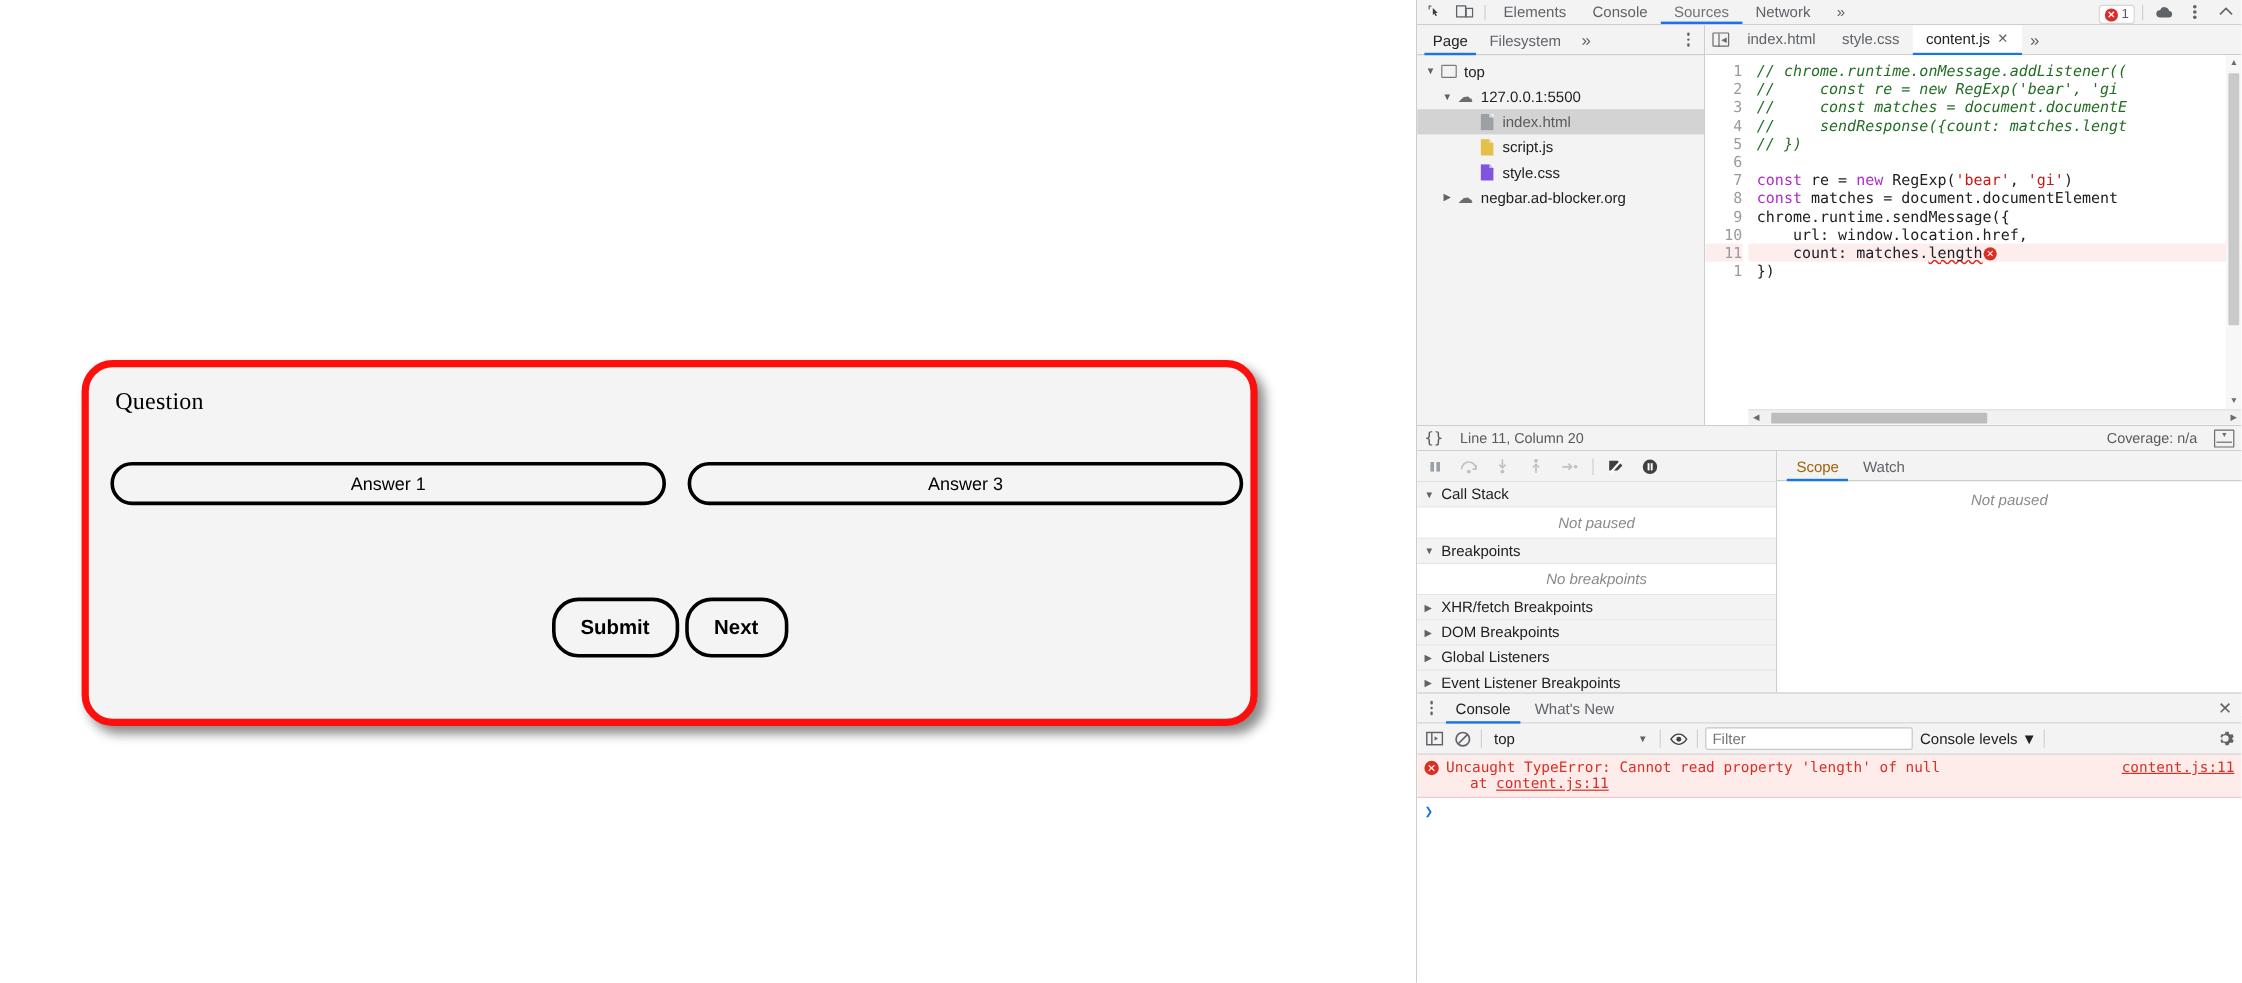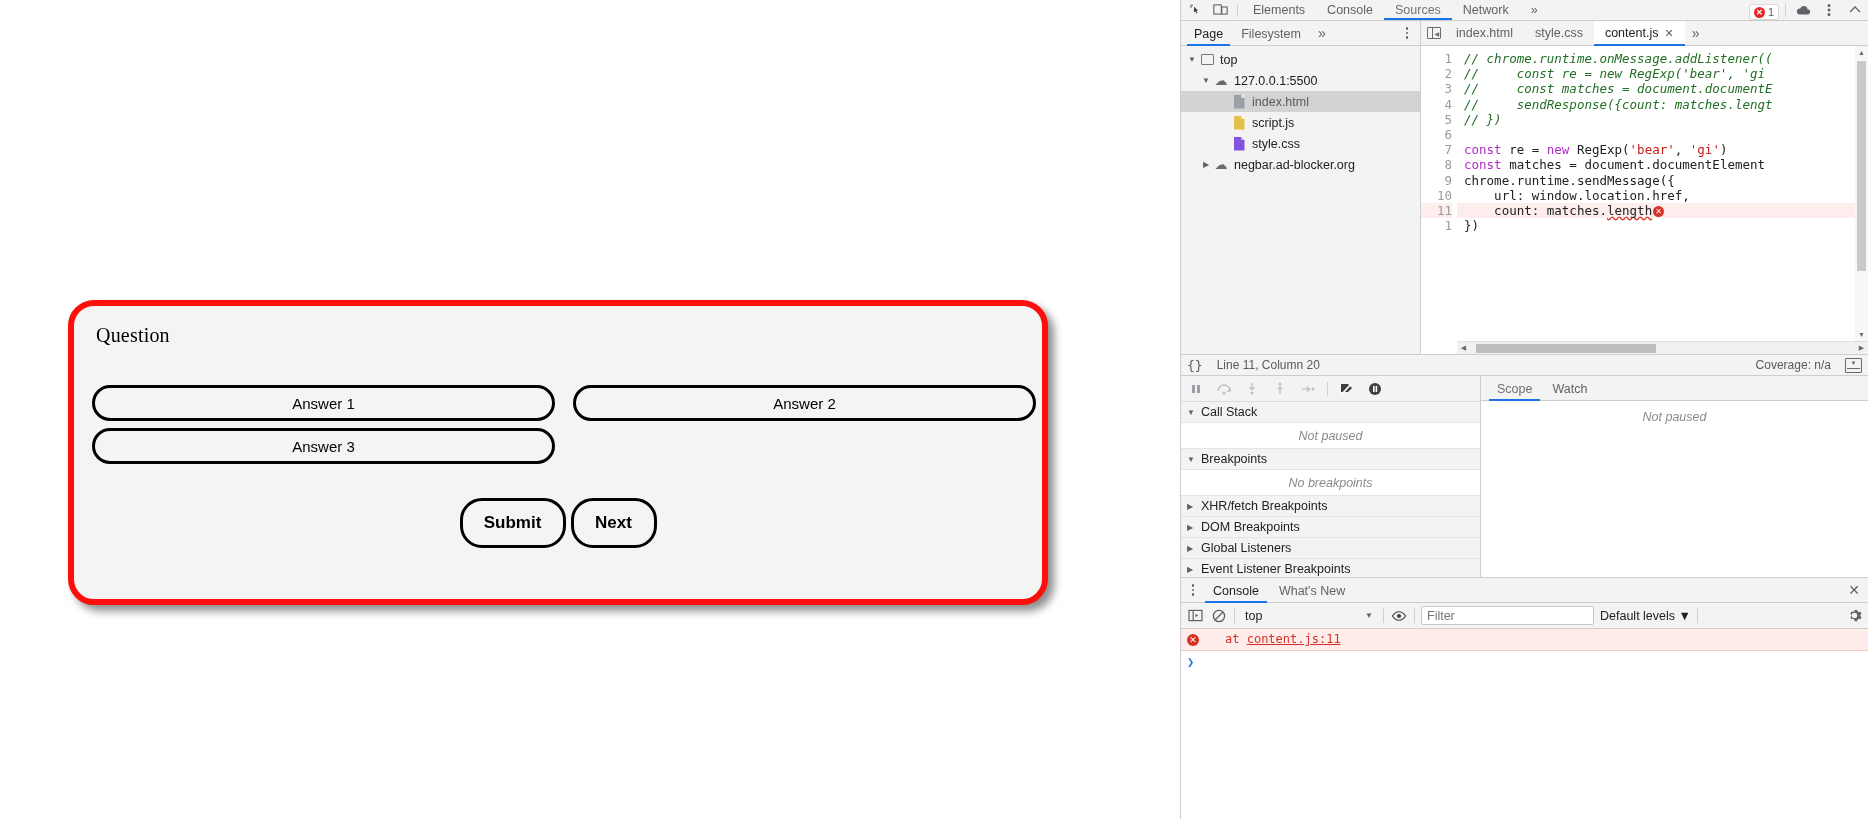--- a/index.html
+++ b/index.html
@@ -283,21 +283,21 @@
   .tw { font-size:8px; color:#5f6368; margin-right:6px; width:8px; display:inline-block;}
   .dbg-empty {
     height: 26px; display:flex; align-items:center; justify-content:center;
     font-size:12.5px; color:#8a8a8a; font-style: italic; background:#fff;
     border-bottom:1px solid #e4e4e4;
   }
 
   .debug-right { flex:1; display:flex; flex-direction:column; background:#fff; min-width:0;}
   .scope-tabs { height:25px; background:#f3f3f3; border-bottom:1px solid #cdcdcd; display:flex; align-items:center; padding-left:6px;}
   .scope-tab { padding:0 10px; height:25px; line-height:27px; font-size:12.5px; color:#5f6368; cursor:pointer; position:relative;}
-  .scope-tab.active { color:#737373;text-align:right;}
+  .scope-tab.active { color:#a16207;text-align:right;}
   .scope-tab.active::after{content:"";position:absolute;left:2px;right:2px;bottom:0;height:2px;background:#1a73e8;}
   .scope-body { flex:1; display:flex; align-items:flex-start; justify-content:center; padding-top:9px;
     font-size:12.5px; color:#8a8a8a; font-style:italic; }
 
   
   .drawer { position:absolute; left:0; right:0; bottom:0; height: 242px; background:#fff; display:flex; flex-direction:column;}
   .drawer-tabs {
     height: 26px; background:#f3f3f3; border-top:1px solid #cdcdcd; border-bottom:1px solid #cdcdcd;
     display:flex; align-items:center; padding-left:4px;
   }
@@ -352,21 +352,20 @@
 <body>
 
 <div id="root">
 
   <div class="page-area">
     <div class="quiz-card">
       <div class="quiz-question">Question</div>
 
       <div class="answers-grid">
         <button class="answer-btn">Answer 1</button>
-        <button class="answer-btn">Answer 2</button>
         <button class="answer-btn">Answer 3</button>
       </div>
 
       <div class="action-row">
         <button class="action-btn submit">Submit</button>
         <button class="action-btn next">Next</button>
       </div>
     </div>
   </div>
 
@@ -669,33 +668,37 @@
         </div>
         <div class="ct-sep"></div>
         <div class="ct-btn">
           <svg width="16" height="12" viewBox="0 0 18 12">
               <path d="M9 1.2C4.8 1.2 1.6 6 1.6 6s3.2 4.8 7.4 4.8S16.4 6 16.4 6 13.2 1.2 9 1.2z" fill="none" stroke="#3c4043" stroke-width="1.3"></path>
               <circle cx="9" cy="6" r="2.3" fill="#3c4043"></circle>
             </svg>
         </div>
         <div class="ct-sep"></div>
         <input class="filter-input" placeholder="Filter" style="">
-        <div class="levels">Default levels ▼</div>
+        <div class="levels">Console levels ▼</div>
         <div class="ct-sep"></div>
         <div class="gear">
           <svg width="15" height="15" viewBox="0 0 16 16">
               <path d="M8 5.1A2.9 2.9 0 108 10.9 2.9 2.9 0 008 5.1zm6.2 3.6l1.3 1-1.3 2.3-1.6-.5a5.9 5.9 0 01-1.4.8l-.3 1.7H8.1l-.3-1.7a5.9 5.9 0 01-1.4-.8l-1.6.5-1.3-2.3 1.3-1a6 6 0 010-1.6l-1.3-1 1.3-2.3 1.6.5a5.9 5.9 0 011.4-.8L8.1 2h2.8l.3 1.7c.5.2 1 .5 1.4.8l1.6-.5 1.3 2.3-1.3 1a6 6 0 010 1.4z" fill="#5f6368"></path>
             </svg>
         </div>
       </div>
 
       <div class="console-body">
         <div class="console-err">
           <span class="icon">✕</span>
           <div class="msgwrap">
+            <div style="display:flex;align-items:flex-start;">
+              <span>Uncaught TypeError: Cannot read property 'length' of null</span>
+              <span class="srcright">content.js:11</span>
+            </div>
             <div style="padding-left:20px">
               <span>at </span><span class="srclink">content.js:11</span>
             </div>
           </div>
         </div>
         <div class="console-prompt">
           <span>❯</span>
         </div>
       </div>
     </div>

